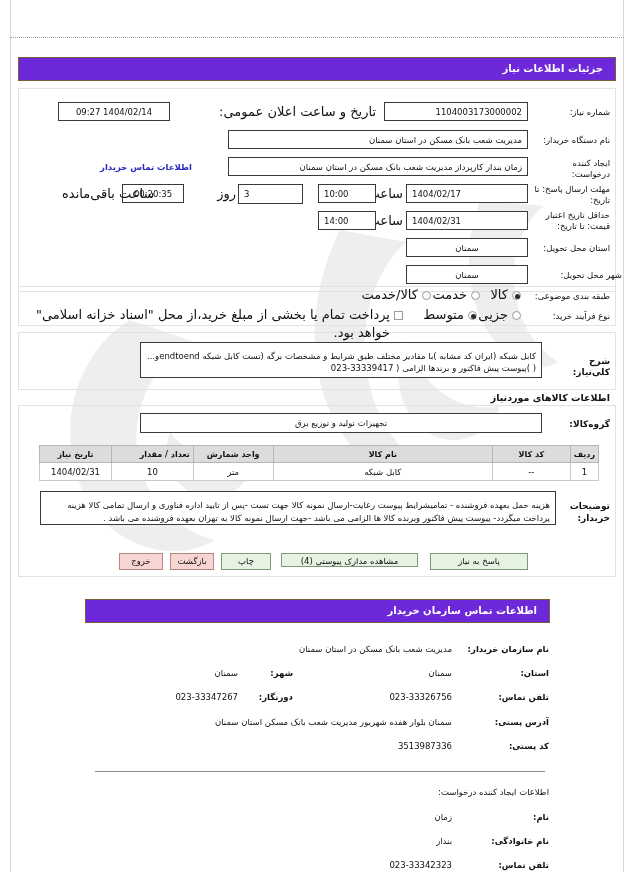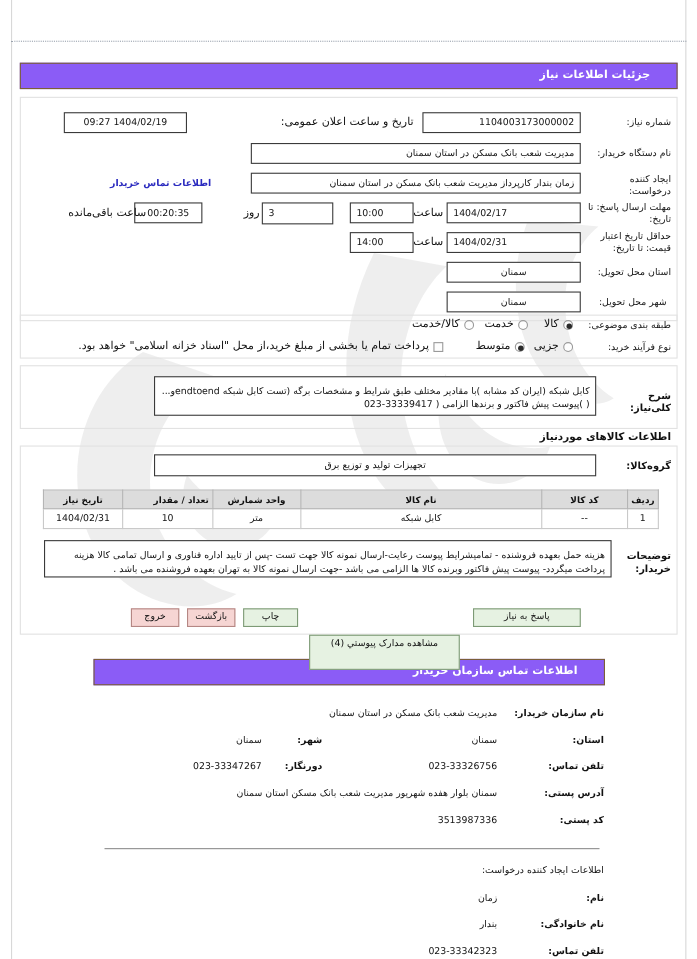--- a/index.html
+++ b/index.html
@@ -40,26 +40,26 @@
     width: 634px; height: 560px;
     overflow: hidden;
     z-index: 0;
     pointer-events: none;
   }
   .watermark svg { position: absolute; left: 10px; top: 0; opacity: .16; }
 
   
   .band {
     position: absolute;
-    background: #8b5cf6;
+    background: #6d28d9;
     color: #ffffff;
     font-weight: bold;
     font-size: 10px;
     line-height: 22px;
-    padding: 0 24px;
+    padding: 0 12px;
     text-align: right;
     z-index: 3;
     border: 1px solid #7b5e39;
   }
 
   
   .panel {
     position: absolute;
     background: rgba(255,255,255,0.0);
     border: 1px solid #e2e2e2;
@@ -91,21 +91,21 @@
   .box.multi {
     white-space: normal;
     text-align: right;
     line-height: 12px;
     padding: 7px 5px;
   }
   .box.lft { text-align: left; padding-left: 5px; }
   .box.rgt { text-align: right; padding-right: 5px; }
   .inline-lbl {
     position: absolute;
-    font-size: 10px;
+    font-size: 13px;
     color: #111;
     z-index: 4;
     line-height: 18px;
   }
   .link {
     position: absolute;
     color: #2b2bbf;
     font-size: 8.5px;
     text-decoration: none;
     font-weight: bold;
@@ -227,21 +227,21 @@
 
 <div class="band" style="left:18px; top:57px; width:598px;">
   <span>جزئیات اطلاعات نیاز</span>
 </div>
 
 <div class="panel" style="left:18px; top:88px; width:598px; height:204px;"></div>
 
 <div class="lbl" style="right:24px; top:107px; width:78px;">شماره نیاز:</div>
 <div class="box rgt" style="right:106px; top:102px; width:144px; height:19px;">1104003173000002</div>
 <div class="inline-lbl" style="right:258px; top:103px;">تاریخ و ساعت اعلان عمومی:</div>
-<div class="box" style="left:58px; top:102px; width:112px; height:19px;">1404/02/19 09:27</div>
+<div class="box" style="left:58px; top:102px; width:112px; height:19px;">1404/02/14 09:27</div>
 
 <div class="lbl" style="right:24px; top:135px; width:80px;">نام دستگاه خریدار:</div>
 <div class="box rgt" style="right:106px; top:130px; width:300px; height:19px;">مدیریت شعب بانک مسکن در استان سمنان</div>
 
 <div class="lbl" style="right:24px; top:158px; width:80px;">ایجاد کننده</div>
 <div class="lbl" style="right:24px; top:169px; width:80px;">درخواست:</div>
 <div class="box rgt" style="right:106px; top:157px; width:300px; height:19px;padding-left:35px;">زمان بندار کارپرداز مدیریت شعب بانک مسکن در استان سمنان</div>
 <a class="link" style="left:100px; top:162px;" href="#">اطلاعات تماس خریدار</a>
 
 <div class="lbl" style="right:24px; top:184px; width:82px;">مهلت ارسال پاسخ: تا</div>
@@ -256,21 +256,21 @@
 
 <div class="lbl" style="right:24px; top:210px; width:82px;">حداقل تاریخ اعتبار</div>
 <div class="lbl" style="right:24px; top:221px; width:82px;">قیمت: تا تاریخ:</div>
 <div class="box lft" style="right:106px; top:211px; width:122px; height:19px;">1404/02/31</div>
 <div class="inline-lbl" style="right:231px; top:212px;">ساعت</div>
 <div class="box lft" style="right:258px; top:211px; width:58px; height:19px;">14:00</div>
 
 <div class="lbl" style="right:24px; top:243px; width:82px;">استان محل تحویل:</div>
 <div class="box" style="right:106px; top:238px; width:122px; height:19px;">سمنان</div>
 
-<div class="lbl" style="right:28px; top:270px; width:82px;">شهر محل تحویل:</div>
+<div class="lbl" style="right:12px; top:270px; width:82px;">شهر محل تحویل:</div>
 <div class="box" style="right:106px; top:265px; width:122px; height:19px;">سمنان</div>
 
 <div class="panel" style="left:18px; top:286px; width:598px; height:40px;"></div>
 
 <div class="lbl" style="right:24px; top:291px; width:82px;">طبقه بندی موضوعی:</div>
 <div class="radio on" style="right:113px; top:291px;"></div>
 <div class="inline-lbl" style="right:126px; top:286px;">کالا</div>
 <div class="radio" style="right:154px; top:291px;"></div>
 <div class="inline-lbl" style="right:167px; top:286px;">خدمت</div>
 <div class="radio" style="right:203px; top:291px;"></div>
@@ -317,21 +317,21 @@
       <td>1404/02/31</td>
     </tr>
   </tbody>
 </table>
 
 <div class="lbl b" style="right:24px; top:501px; width:50px;">توضیحات</div>
 <div class="lbl b" style="right:24px; top:513px; width:50px;">خریدار:</div>
 <div class="box multi" style="right:78px; top:491px; width:516px; height:34px; line-height:13px;">هزینه حمل بعهده فروشنده - تمامیشرایط پیوست رعایت-ارسال نمونه کالا جهت تست -پس از تایید اداره فناوری و ارسال تمامی کالا هزینه پرداخت میگردد- پیوست پیش فاکتور وبرنده کالا ها الزامی می باشد -جهت ارسال نمونه کالا به تهران بعهده فروشنده می باشد .</div>
 
 <div class="btn green" style="left:430px; top:553px; width:98px; height:17px;">پاسخ به نیاز</div>
-<div class="btn green" style="left:281px; top:577px; width:137px; height:32px;">مشاهده مدارک پیوستي (4)</div>
+<div class="btn green" style="left:281px; top:553px; width:137px; height:14px;">مشاهده مدارک پیوستي (4)</div>
 <div class="btn green" style="left:221px; top:553px; width:50px; height:17px;">چاپ</div>
 <div class="btn pink" style="left:170px; top:553px; width:44px; height:17px;">بازگشت</div>
 <div class="btn pink" style="left:119px; top:553px; width:44px; height:17px;">خروج</div>
 
 <div class="band" style="left:85px; top:599px; width:465px;">
   <span>اطلاعات تماس سازمان خریدار</span>
 </div>
 
 <div class="ci-lbl" style="right:85px; top:644px; width:92px;">نام سازمان خریدار:</div>
 <div class="ci-val" style="right:182px; top:644px; width:200px;">مدیریت شعب بانک مسکن در استان سمنان</div>

